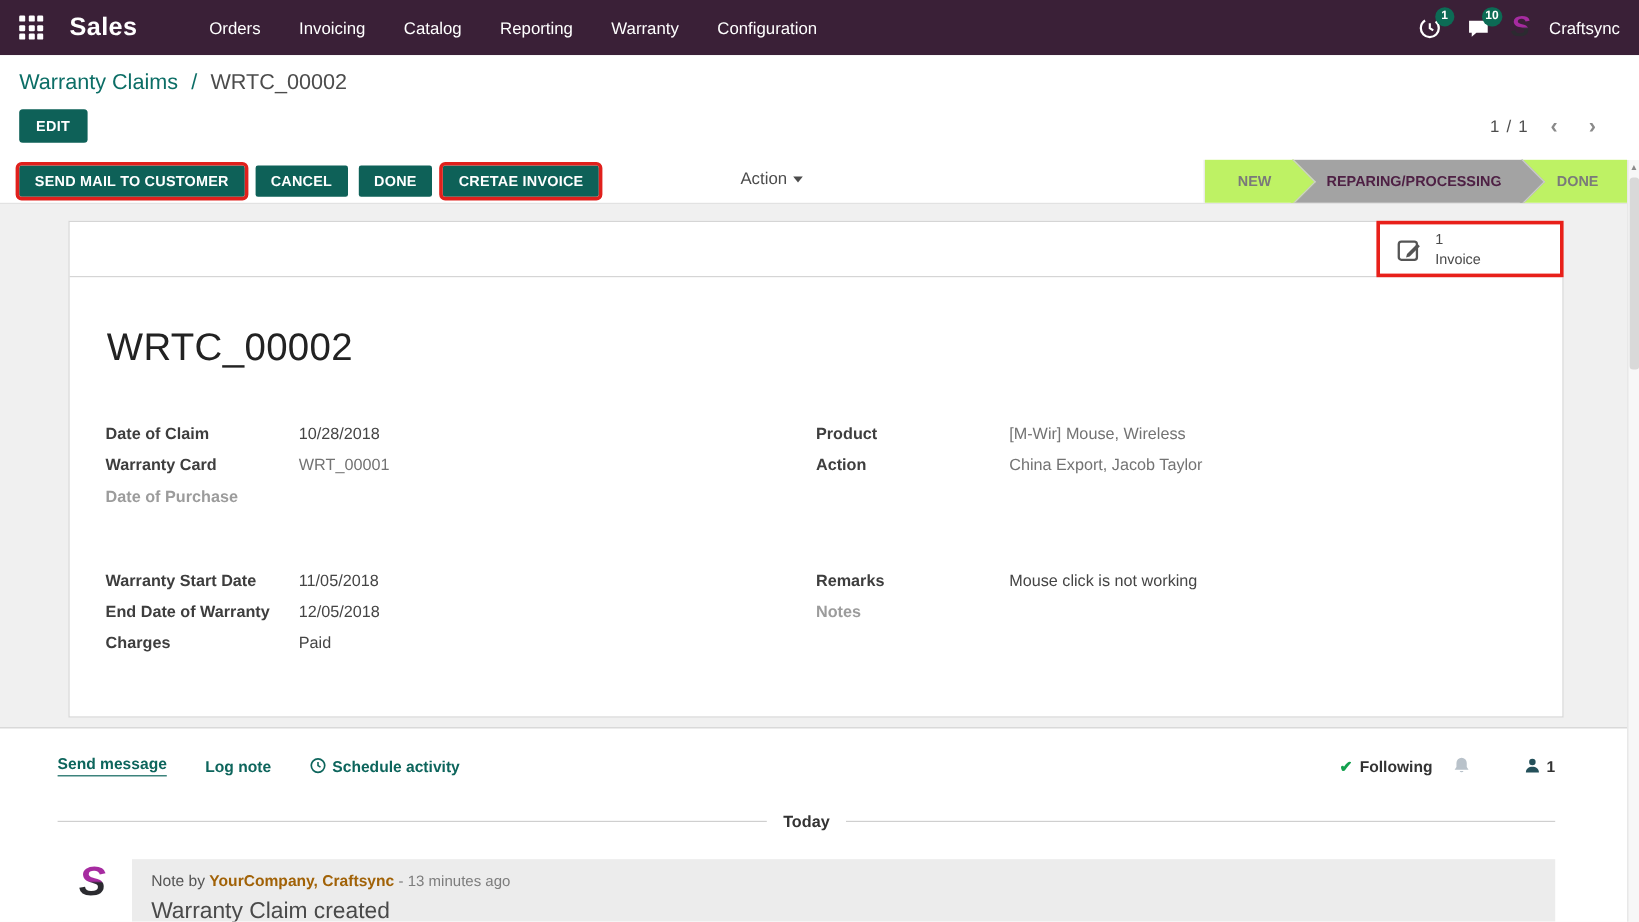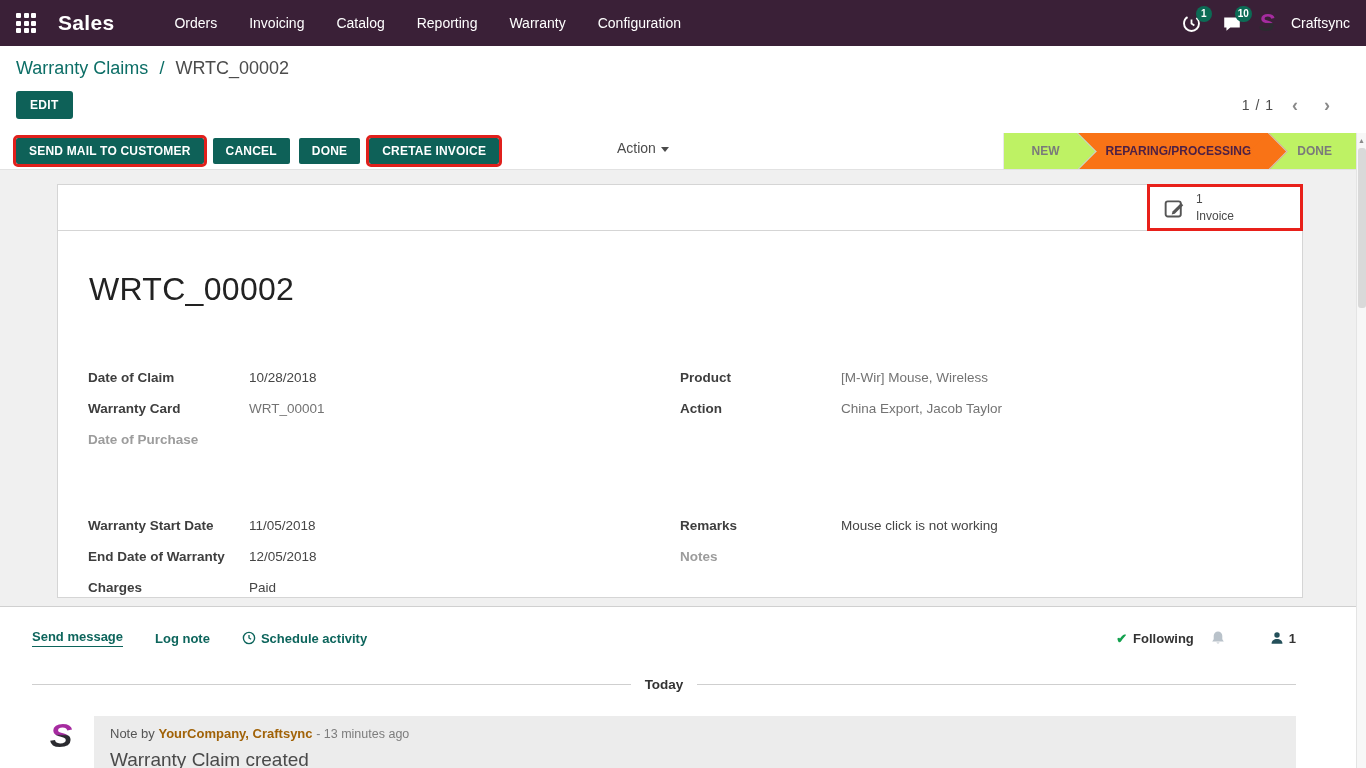--- a/index.html
+++ b/index.html
@@ -44,41 +44,41 @@
   .sbtn { background:#0e6158; color:#fff; border:none; font-size:12px; font-weight:bold; padding:6px 13px;
           border-radius:2px; cursor:pointer; letter-spacing:.2px; white-space:nowrap; }
   .sbtn.hl { outline:3px solid #e0201c; outline-offset:0; }
   .stages { margin-left:auto; margin-right:10px; display:flex; border-left:1px solid #e8e8e8; overflow:hidden; }
   .stage { position:relative; height:37px; line-height:37px; padding:0 18px 0 28px; font-size:12px; font-weight:bold;
            color:#7a7a7a; background:#bef264; cursor:pointer; white-space:nowrap; }
   .stage::after { content:''; position:absolute; right:-13px; top:5px; width:26px; height:26px;
                   transform:rotate(45deg); background:inherit; border-top:1px solid #ccc; border-right:1px solid #ccc; }
   .stage:nth-child(1){ z-index:3; } .stage:nth-child(2){ z-index:2; } .stage:nth-child(3){ z-index:1; padding-right:24px; }
   .stage:last-child::after { display:none; }
-  .stage.active { background:#f97316; color:#4e2044; }
+  .stage.active { background:#a3a3a3; color:#4e2044; }
 
   
   .content { height:436px; background:#f0f0f0; padding-top:14px; }
   .sheet { width:1246px; height:414px; margin:0 auto 0 57px; background:#fff; border:1px solid #d5d5d5; position:relative; }
   .button-box { height:46px; border-bottom:1px solid #d5d5d5; position:relative; }
   .smart-btn { position:absolute; top:-1px; right:-1px; width:156px; height:47px; border:3px solid #e8201a;
                background:#fff; display:flex; align-items:center; gap:10px; padding-left:14px; cursor:pointer; }
   .smart-btn .txt { font-size:12px; color:#4a4a4a; line-height:1.35; }
   .sheet-title { font-size:32px; font-weight:500; color:#222; margin:40px 0 0 31px; letter-spacing:.3px; }
   .fgroup { display:flex; padding:0 30px; margin-top:46px; }
   .fgroup.second { margin-top:44px; }
   .fcol { width:50%; }
-  .frow { display:flex; margin-bottom:11px; font-size:13.5px;margin-top:16px; }
+  .frow { display:flex; margin-bottom:11px; font-size:13.5px; }
   .flabel { width:161px; font-weight:bold; color:#3e3e3e; flex-shrink:0; }
   .flabel.muted { color:#9c9c9c; }
   .fvalue { color:#454545; }
   .fvalue.link { color:#737373; cursor:pointer; }
 
   
-  .chatter { background:#fff; border-top:1px solid #d0d0d0; padding:22px 70px 0 32px; height:163px; }
+  .chatter { background:#fff; border-top:1px solid #d0d0d0; padding:22px 70px 0 48px; height:163px; }
   .chat-tabs { display:flex; align-items:center; font-size:13px; font-weight:bold; }
   .chat-link { color:#0d655c; cursor:pointer; margin-right:32px; display:inline-flex; align-items:center; gap:5px; }
   .chat-link.active { border-bottom:1px solid #0d655c; padding-bottom:2px; }
   .chat-right { margin-left:auto; display:flex; align-items:center; gap:16px; }
   .following { display:flex; align-items:center; gap:6px; color:#333; font-size:13px; font-weight:bold; cursor:pointer; }
   .check { color:#13a14e; font-size:13px; }
   .bell { color:#b9c2ca; cursor:pointer; }
   .followers { display:flex; align-items:center; gap:5px; margin-left:28px; color:#333; font-size:13px; font-weight:bold; cursor:pointer; }
   .today-divider { display:flex; align-items:center; margin-top:30px; color:#333; font-size:13.5px; font-weight:bold; }
   .today-divider::before, .today-divider::after { content:''; flex:1; border-top:1px solid #cfcfcf; }

